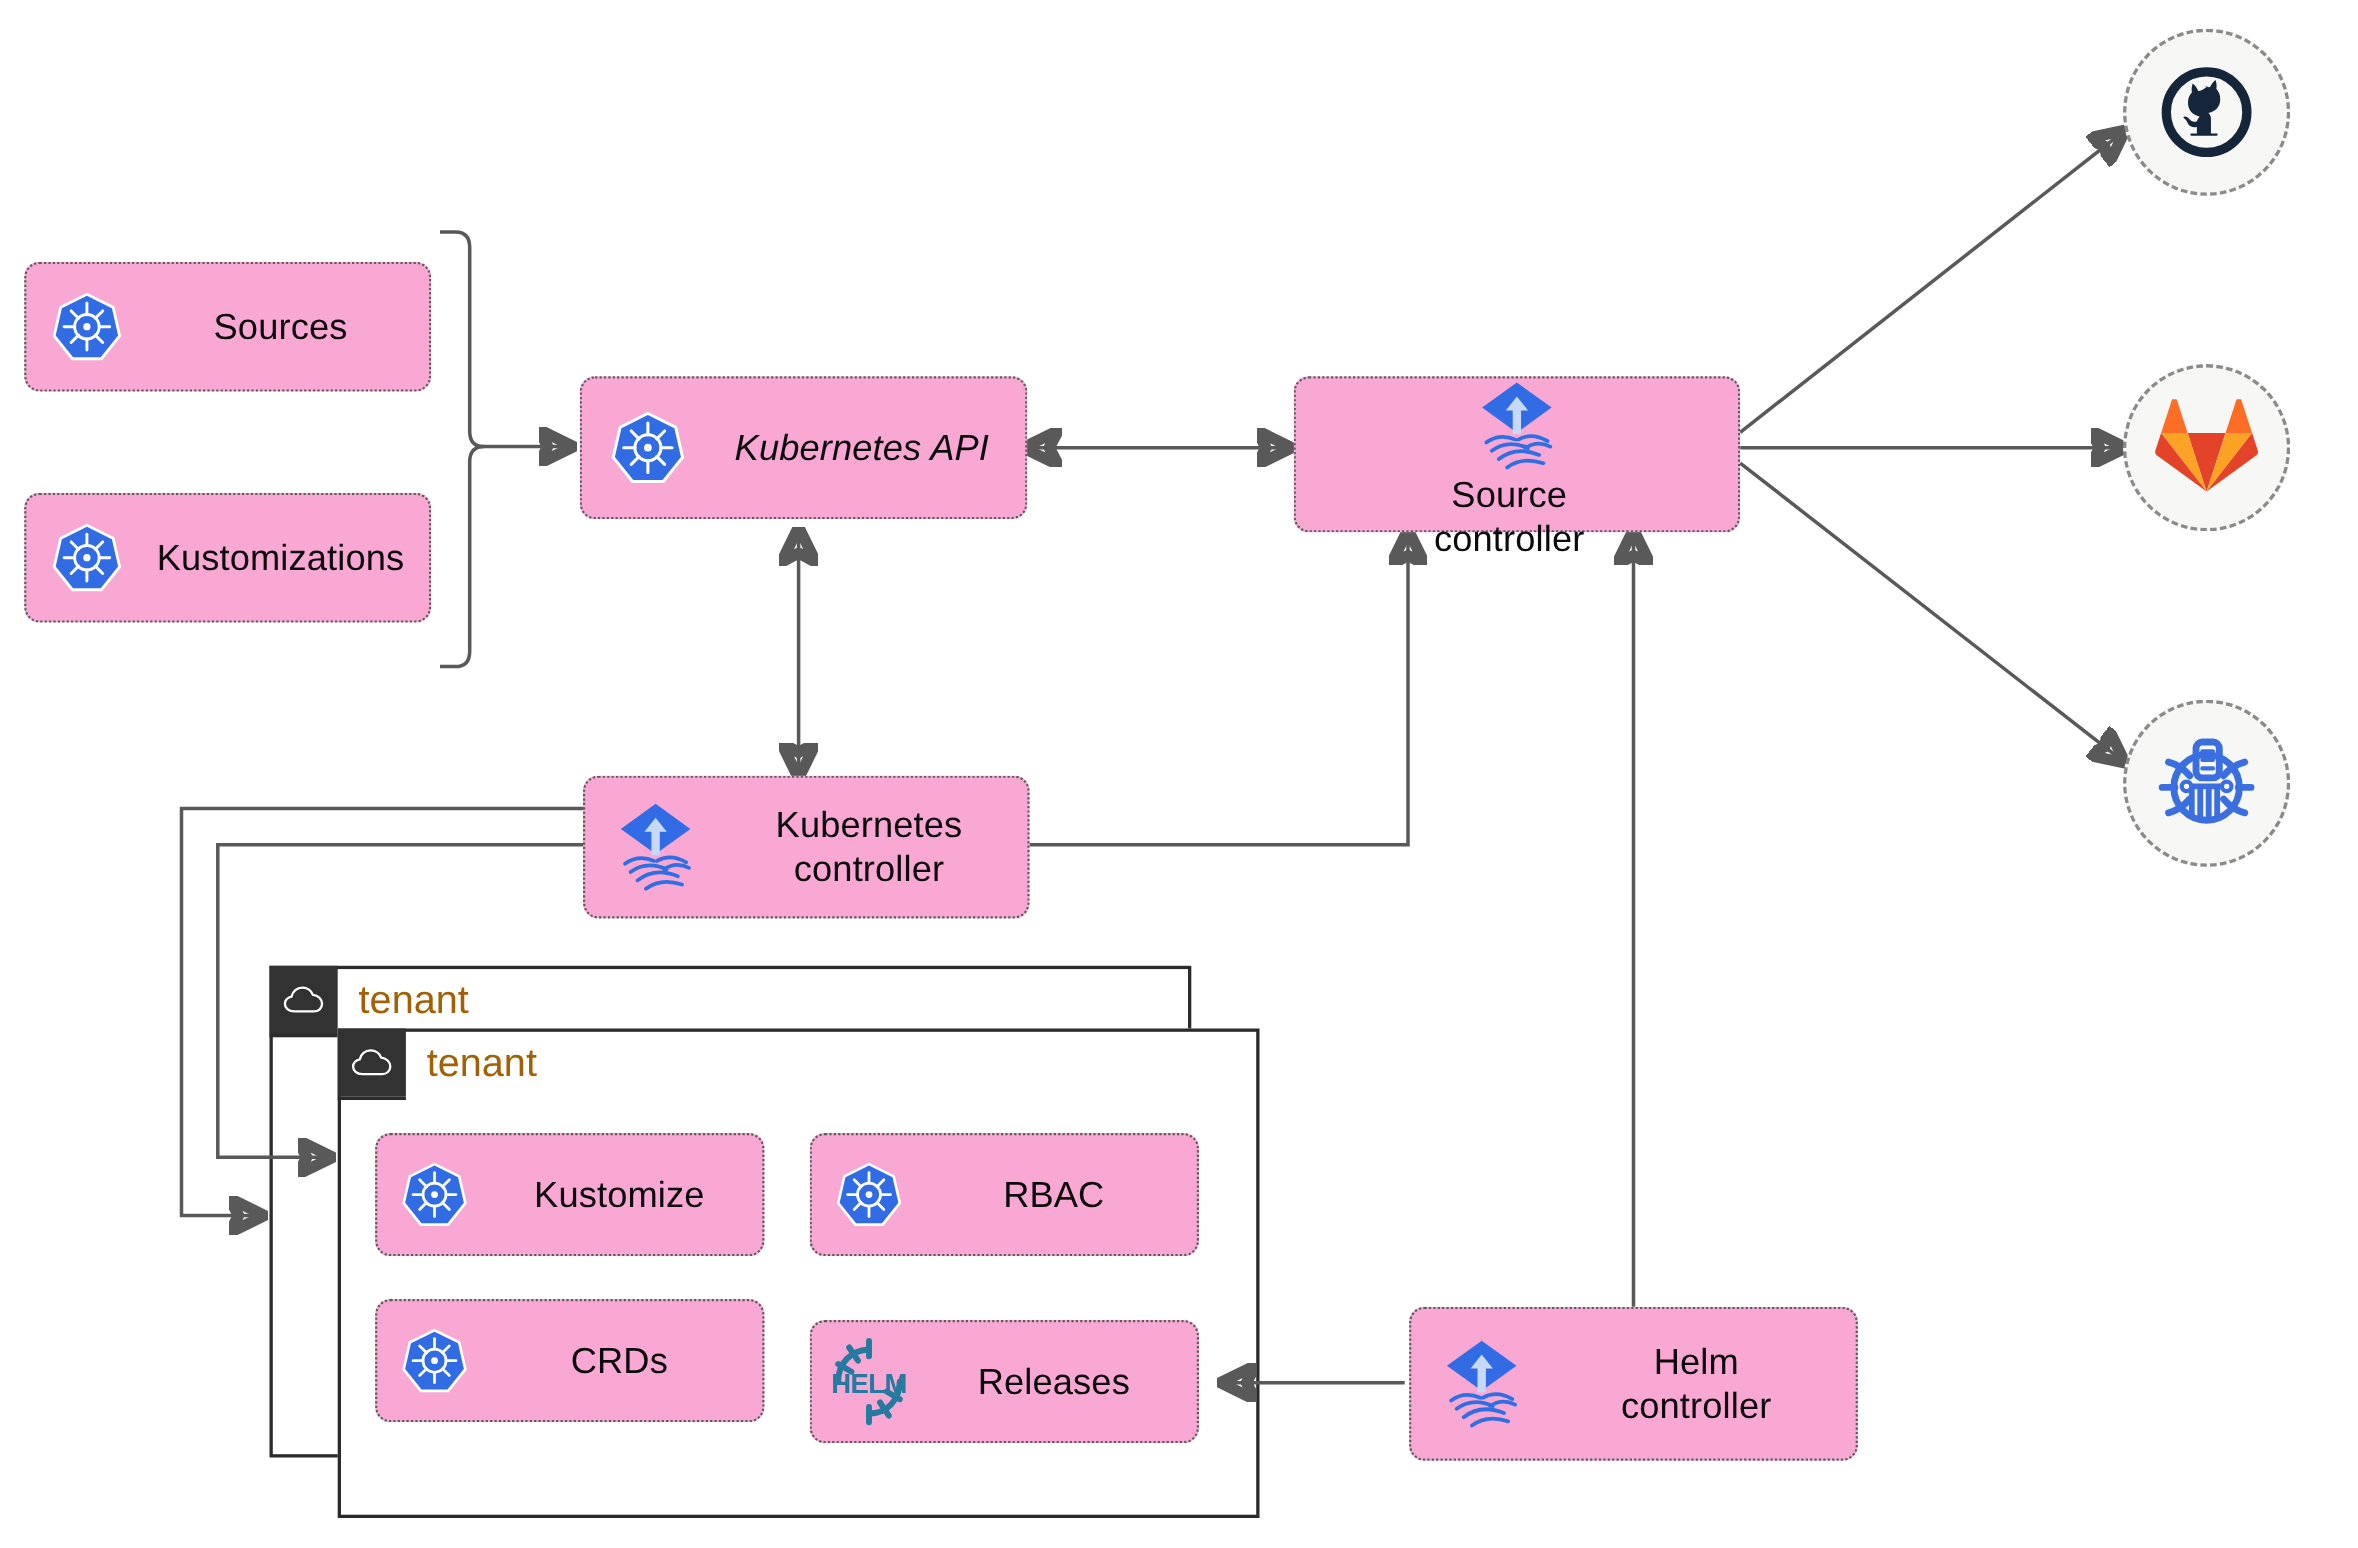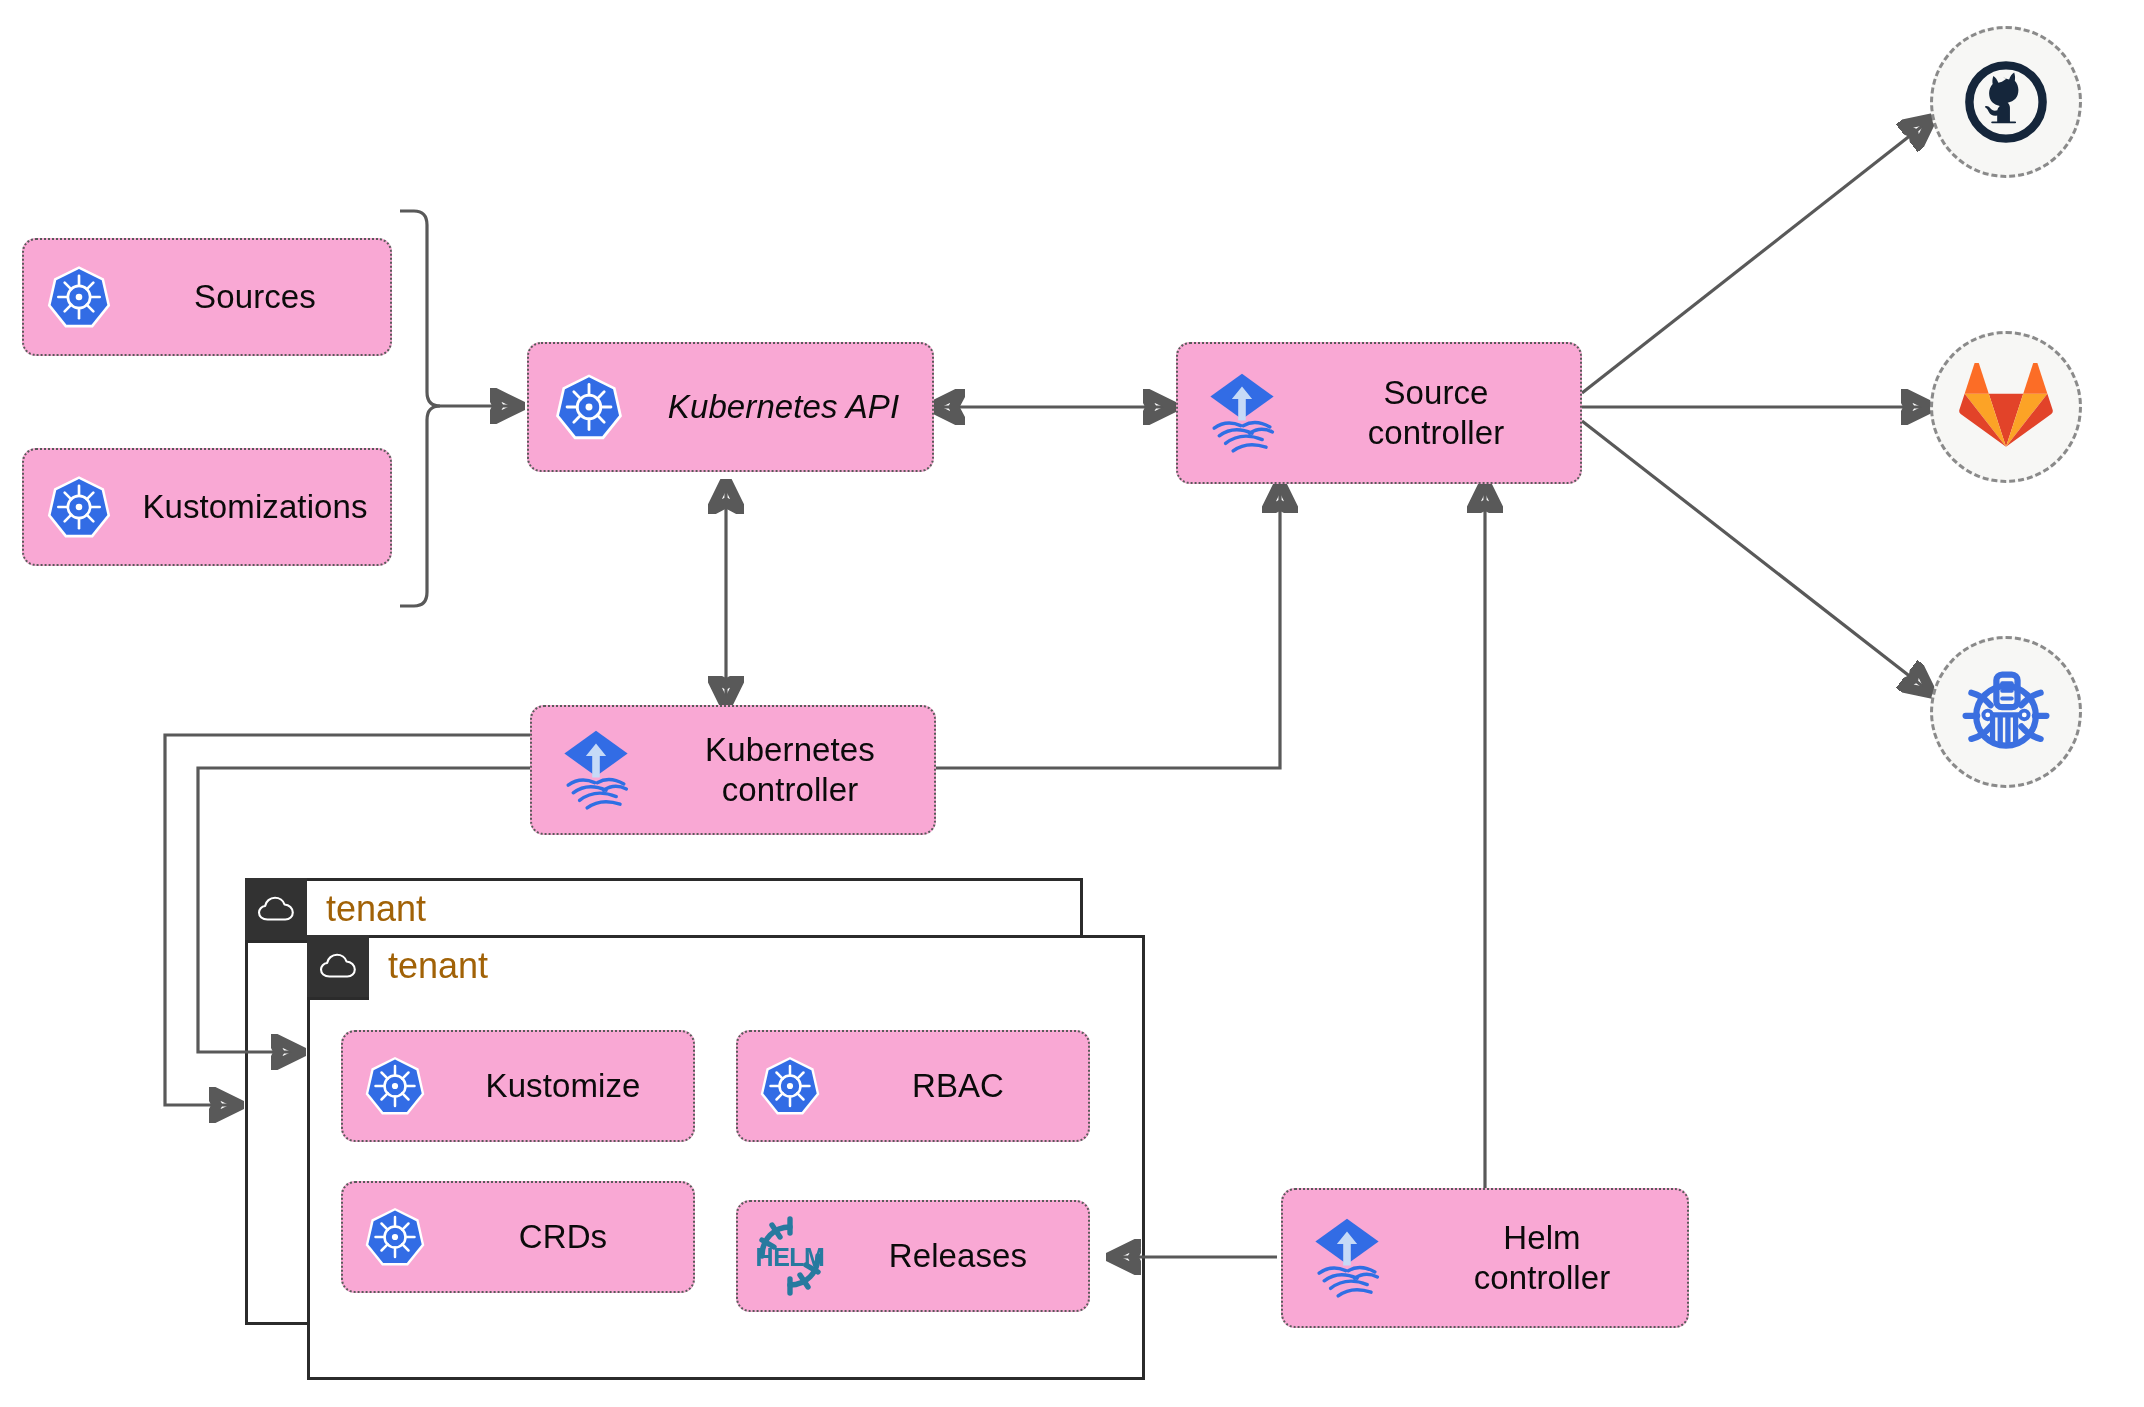--- a/index.html
+++ b/index.html
@@ -188,21 +188,21 @@
           <line x1="39.2" y1="39.2" x2="45.5" y2="45.5"></line>
           <line x1="45.5" y1="18.5" x2="39.2" y2="24.8"></line>
           <line x1="24.8" y1="39.2" x2="18.5" y2="45.5"></line>
         </g>
         <circle cx="32" cy="32" r="3.1" fill="#ffffff"></circle>
       </svg>
     </span>
     <span class="lbl">Kubernetes API</span>
   </div>
 
-  <div class="node" style="left:1176px;top:342px;width:406px;height:142px;">
+  <div class="node" style="left:1176px;top:342px;width:406px;height:142px;flex-direction:column;">
     <span class="ico" style="width:128px;">
       <svg width="82" height="86" viewBox="0 0 64 68" aria-hidden="true">
         <path d="M32 3 L57 21 L32 39 L7 21 Z" fill="#326CE5"></path>
         <path d="M32 13 L40 23 L35 23 L35 40 L29 40 L29 23 L24 23 Z" fill="#C6DAF7"></path>
         <g stroke="#2F6FE4" stroke-width="2.7" stroke-linecap="round" fill="none">
           <path d="M10 46 C17 41 24 41 31 44"></path>
           <path d="M14 52 C22 46 31 46 40 50"></path>
           <path d="M19 58 C28 51 38 51 48 55"></path>
           <path d="M25 64 C33 58 42 58 51 61"></path>
           <path d="M33 44 C40 40 47 41 54 45"></path>

